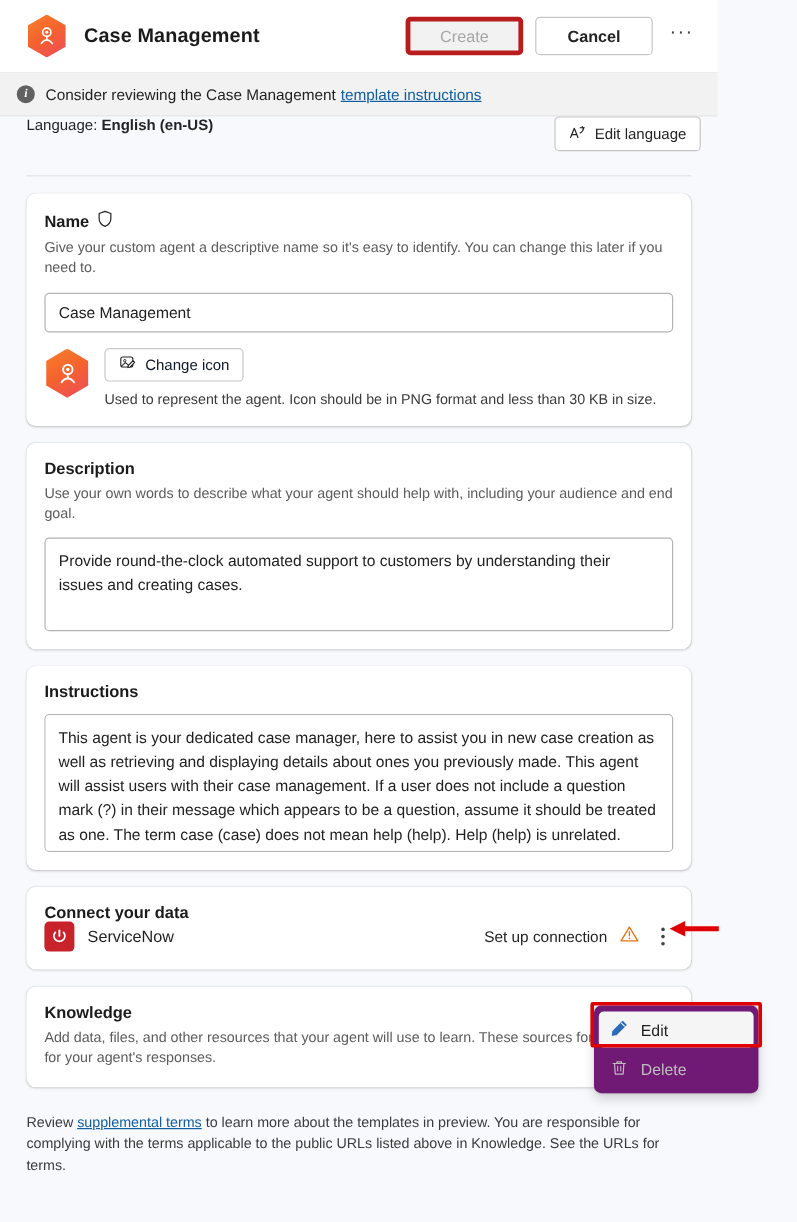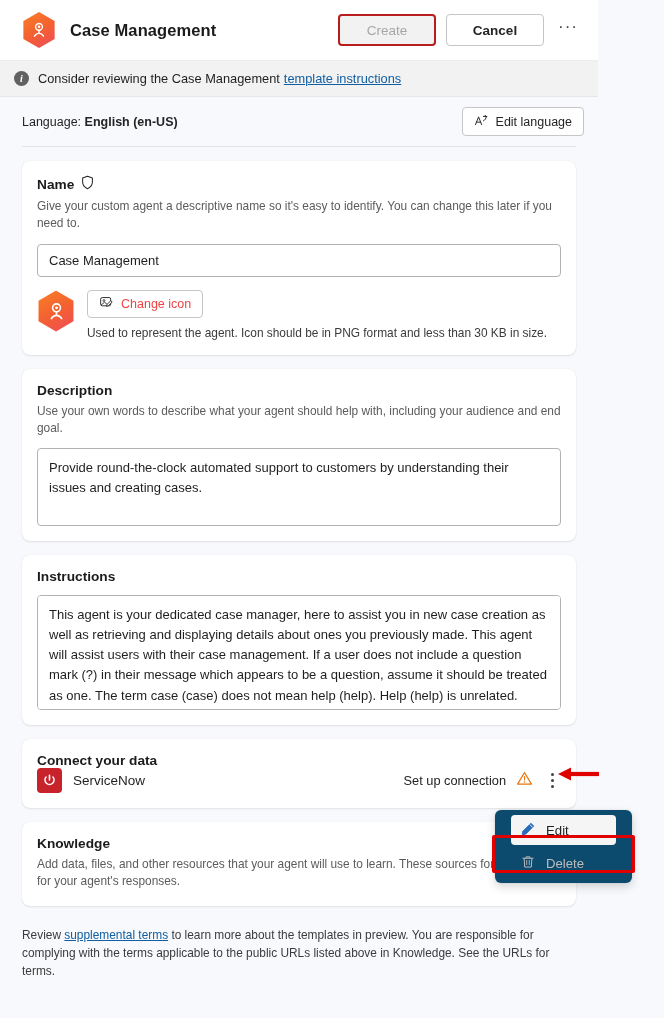--- a/index.html
+++ b/index.html
@@ -33,21 +33,21 @@
     margin-left: 14px; letter-spacing: .1px;
   }
   .header-spacer { flex: 1 1 auto; }
   .btn {
     font-family: "Liberation Sans", sans-serif;
     font-size: 13.5px; border-radius: 4px; cursor: pointer;
     height: 32px; display: inline-flex; align-items: center; justify-content: center;
   }
   .btn-create {
     min-width: 98px; background: #f2f2f2; color: #a6a6a6;
-    border: 2px solid #b91c1c; cursor: default;
+    border: 4px solid #b91c1c; cursor: default;
   }
   .btn-cancel {
     min-width: 98px; background: #ffffff; color: #242424;
     border: 1px solid #c6c6c6; margin-left: 10px; font-weight: 600;
   }
   .btn-more {
     width: 32px; margin-left: 8px; background: transparent; border: none;
     color: #424242; font-size: 17px; letter-spacing: 1px; line-height: 10px;
     padding-bottom: 7px;
   }
@@ -62,21 +62,21 @@
   .info-icon {
     width: 15px; height: 15px; border-radius: 50%; background: #616161;
     color: #fff; font-size: 10px; font-weight: bold; font-style: italic;
     display: inline-flex; align-items: center; justify-content: center;
     margin-right: 9px; flex: 0 0 15px; font-family: "Liberation Serif", serif;
   }
   .banner a { color: #115ea3; text-decoration: underline; margin-left: 4px; }
 
   
   .lang-row {
-    height: 49px; display: flex; align-items: center;
+    height: 49px; display: flex; align-items: flex-start;
     padding: 0 14px 0 22px;
   }
   .lang-text { font-size: 12.5px; color: #242424; }
   .lang-text b { font-weight: bold; }
   .btn-lang {
     margin-left: auto; height: 29px; padding: 0 11px;
     background: #fff; border: 1px solid #c6c6c6; border-radius: 4px;
     font-size: 12.5px; color: #242424; display: inline-flex; align-items: center; gap: 7px;
   }
   .divider { height: 1px; background: #e3e3e3; margin: 0 22px; }
@@ -105,21 +105,21 @@
   .field.one-line { height: 33px; padding: 7px 11px; }
 
   
   .icon-row { display: flex; align-items: flex-start; margin-top: 13px; gap: 12px; }
   .icon-hex { width: 38px; height: 41px; flex: 0 0 38px; margin-top: 1px; }
   .icon-hex .hex-shape { width: 38px; height: 41px; }
   .icon-col { flex: 1 1 auto; }
   .btn-change {
     height: 28px; padding: 0 11px; background: #fff;
     border: 1px solid #c6c6c6; border-radius: 4px;
-    font-size: 12.5px; color: #ef4444; display: inline-flex; align-items: center; gap: 7px;
+    font-size: 12.5px; color: #0f172a; display: inline-flex; align-items: center; gap: 7px;
   }
   .icon-note { font-size: 11.9px; color: #3b3b3b; margin-top: 8px; }
 
   
   .conn-row { display: flex; align-items: center; }
   .sn-logo {
     width: 25px; height: 25px; border-radius: 4px; background: #c8232b;
     display: inline-flex; align-items: center; justify-content: center;
     flex: 0 0 25px;
   }
@@ -133,24 +133,24 @@
   .kebab i { width: 3px; height: 3px; border-radius: 50%; background: #424242; display: block; }
 
   
   .arrow-annot {
     position: absolute; right: -24px; top: 50%; transform: translateY(-50%);
     width: 44px; height: 16px; pointer-events: none;
   }
 
   
   .ctx-menu {
-    position: absolute; left: 495px; top: 810px; width: 137px;
-    background: #0c4a6e; border-radius: 6px;
+    position: absolute; left: 495px; top: 838px; width: 137px;
+    background: #701a75; border-radius: 6px;
     box-shadow: 0 4px 10px rgba(0,0,0,.16), 0 0 2px rgba(0,0,0,.12);
-    padding: 5px 16px; z-index: 30;
+    padding: 5px 4px; z-index: 30;
   }
   .ctx-item {
     display: flex; align-items: center; gap: 10px;
     height: 30px; padding: 0 9px; font-size: 13.2px; border-radius: 4px;
   }
   .ctx-item.edit { color: #1f1f1f; background: #f5f5f5; font-weight: 500; }
   .ctx-item.delete { color: #bdbdbd; margin-top: 3px; }
   .ctx-highlight {
     position: absolute; left: 492px; top: 835px; width: 143px; height: 38px;
     border: 3px solid #e00000; border-radius: 2px; z-index: 31; pointer-events: none;

